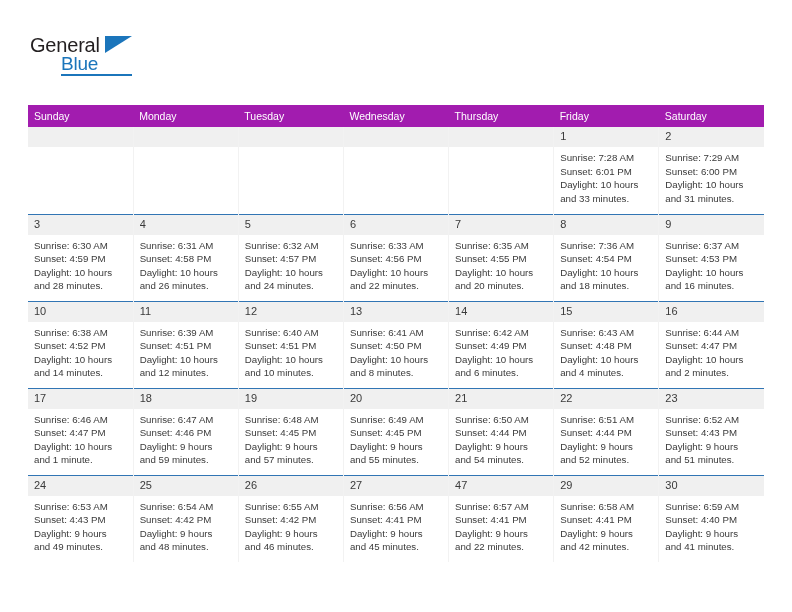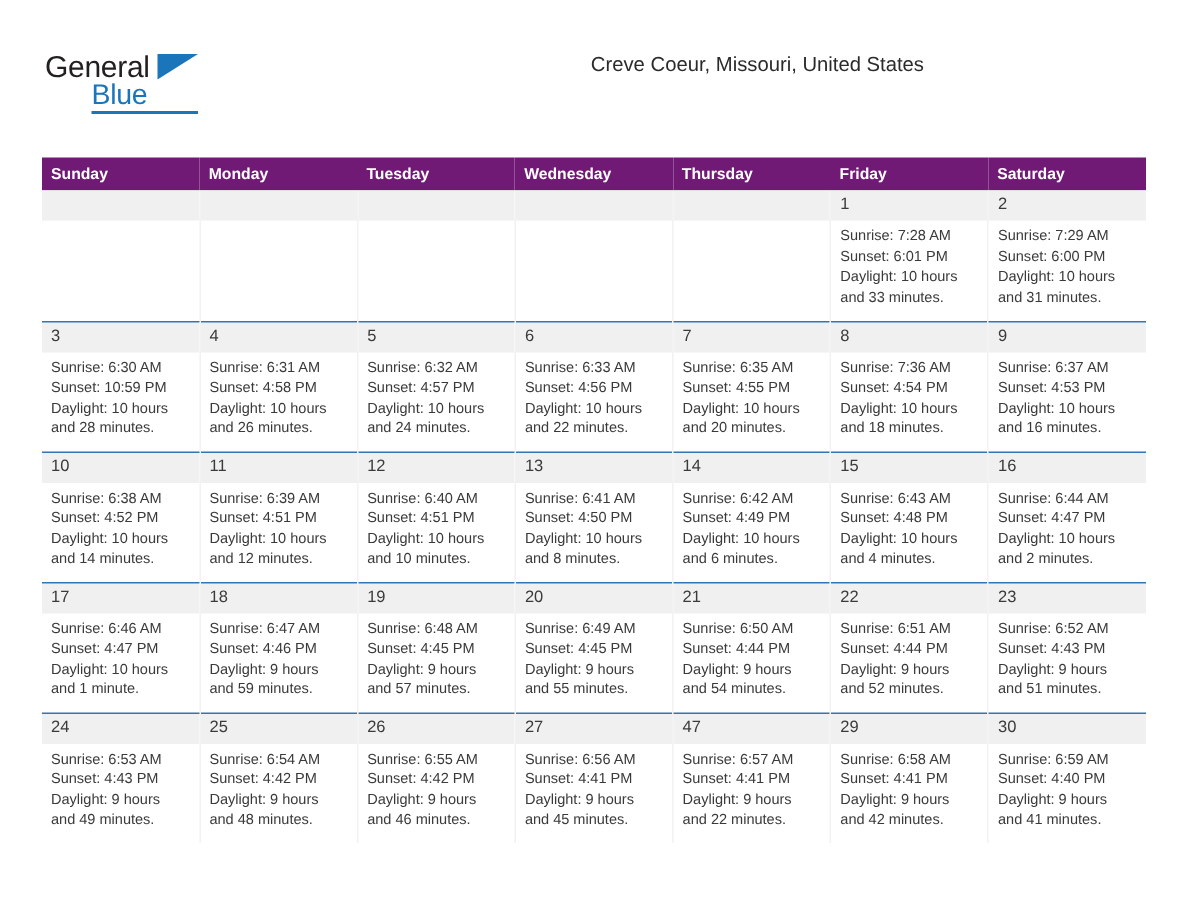--- a/index.html
+++ b/index.html
@@ -95,24 +95,24 @@
   
   .calendar {
     position: absolute;
     left: 28px;
     top: 105px;
     width: 736px;
     border-collapse: collapse;
     table-layout: fixed;
   }
   .calendar th {
-    background: #701a75;
+    background: #a21caf;
     color: #ffffff;
     font-size: 10.5px;
-    font-weight: bold;
+    font-weight: normal;
     text-align: left;
     padding: 5px 0 5px 6px;
     height: 12px;
     border: none;
     box-sizing: border-box;
   }
   .calendar td {
     vertical-align: top;
     padding: 0;
     border-top: 1px solid #3175b4;
@@ -160,21 +160,20 @@
   <div class="header">
 
     <div class="logo">
       <span class="logo-general">General</span>
       <span class="logo-triangle"></span>
       <span class="logo-blue">Blue</span>
       <span class="logo-underline"></span>
     </div>
 
     <div class="title-block">
-      <div class="cal-location">Creve Coeur, Missouri, United States</div>
     </div>
 
   </div>
 
   <table class="calendar">
     <thead>
       <tr id="col-head-row">
           <th>Sunday</th>
           <th>Monday</th>
           <th>Tuesday</th>
@@ -223,21 +222,21 @@
               <div>Daylight: 10 hours</div>
               <div>and 31 minutes.</div>
             </div>
           </td>
         </tr>
         <tr class="week-row">
           <td>
             <div class="daynum">3</div>
             <div class="cell-body">
               <div>Sunrise: 6:30 AM</div>
-              <div>Sunset: 10:59 PM</div>
+              <div>Sunset: 4:59 PM</div>
               <div>Daylight: 10 hours</div>
               <div>and 28 minutes.</div>
             </div>
           </td>
           <td>
             <div class="daynum">4</div>
             <div class="cell-body">
               <div>Sunrise: 6:31 AM</div>
               <div>Sunset: 4:58 PM</div>
               <div>Daylight: 10 hours</div>

